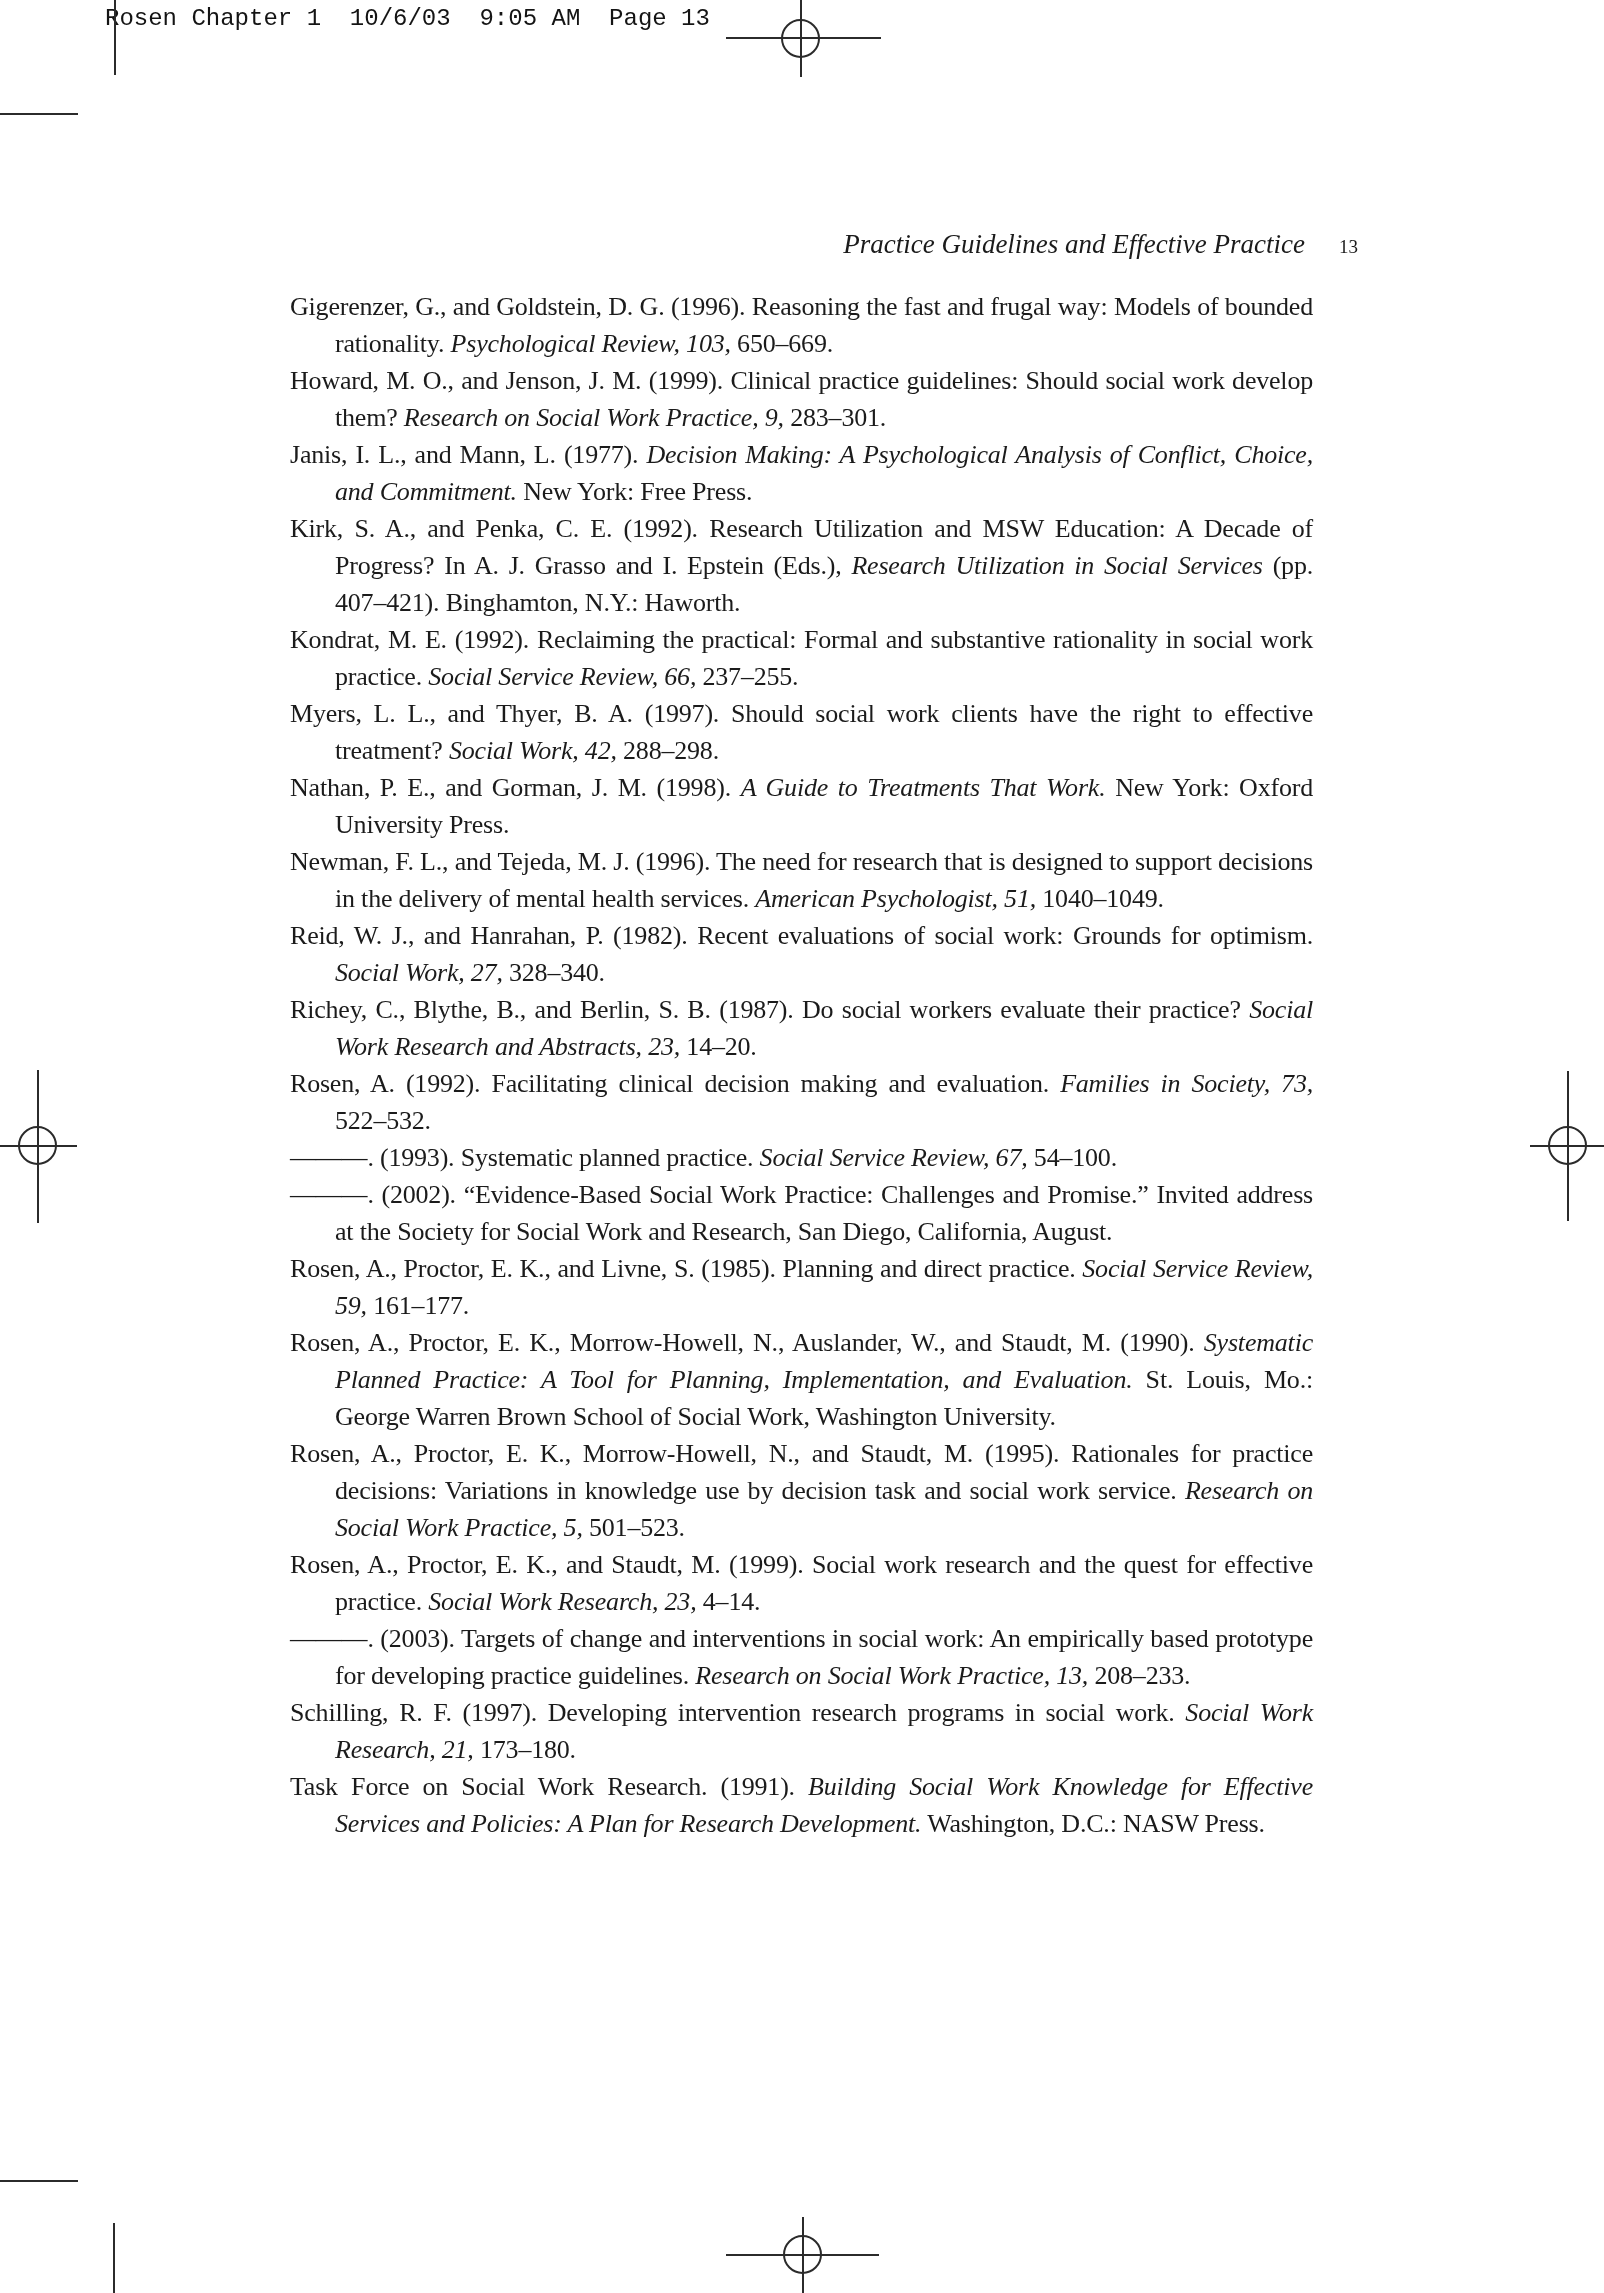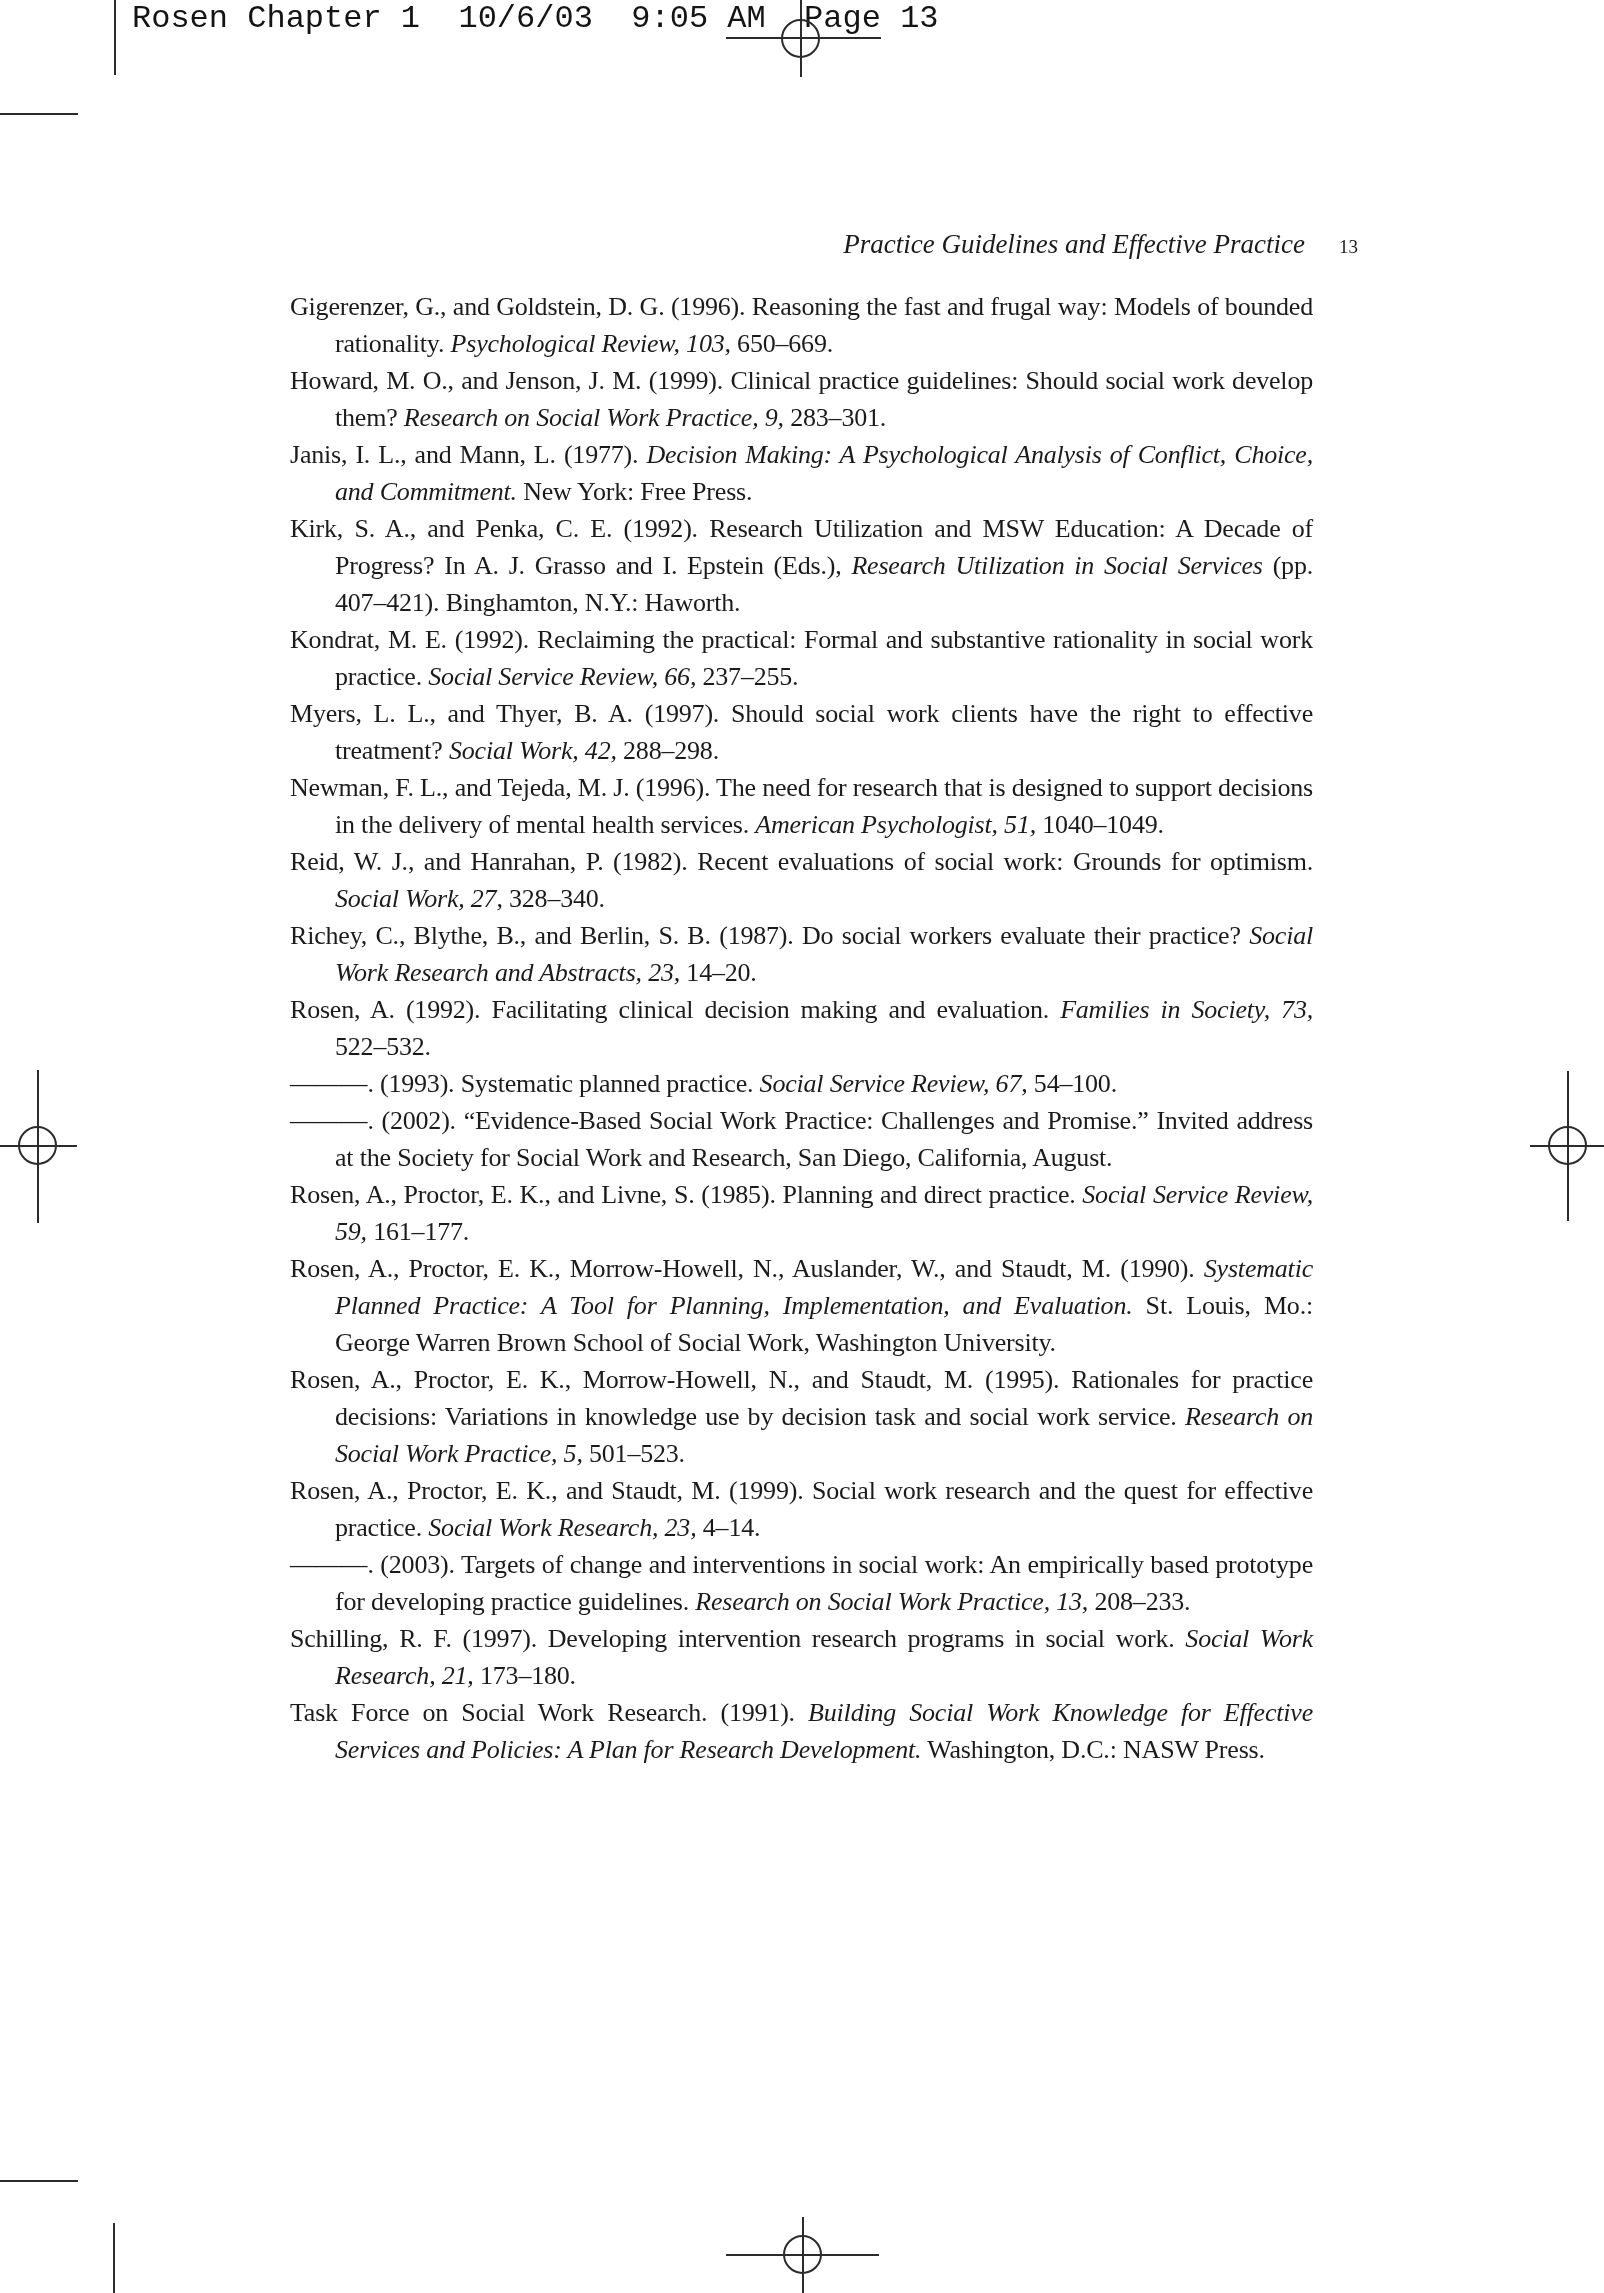--- a/index.html
+++ b/index.html
@@ -8,23 +8,23 @@
     background: #ffffff;
     position: relative;
     overflow: hidden;
     font-family: "Liberation Serif", serif;
     color: #1b1b1b;
   }
 
   
   .slug {
     position: absolute;
-    left: 132px; top: 3.7px;
+    left: 105px; top: 3.7px;
     font-family: "Liberation Mono", monospace;
-    font-size: 32px;
+    font-size: 24px;
     line-height: 30px;
     color: #141414;
     white-space: pre;
   }
 
   
   .mark-line { position: absolute; background: #2b2b2b; }
   .reg-circle {
     position: absolute;
     width: 39px; height: 39px;
@@ -105,20 +105,21 @@
   <span class="rh-title">Practice Guidelines and Effective Practice</span><span class="rh-page">13</span>
 </div>
 
 <div class="refs">
     <p><span>Gigerenzer, G., and Goldstein, D. G. (1996). Reasoning the fast and frugal way: Models of bounded rationality. </span><span class="it">Psychological Review, 103,</span><span> 650–669.</span></p>
     <p><span>Howard, M. O., and Jenson, J. M. (1999). Clinical practice guidelines: Should social work develop them? </span><span class="it">Research on Social Work Practice, 9,</span><span> 283–301.</span></p>
     <p><span>Janis, I. L., and Mann, L. (1977). </span><span class="it">Decision Making: A Psychological Analysis of Conflict, Choice, and Commitment.</span><span> New York: Free Press.</span></p>
     <p><span>Kirk, S. A., and Penka, C. E. (1992). Research Utilization and MSW Education: A Decade of Progress? In A. J. Grasso and I. Epstein (Eds.), </span><span class="it">Research Utilization in Social Services</span><span> (pp. 407–421). Binghamton, N.Y.: Haworth.</span></p>
     <p><span>Kondrat, M. E. (1992). Reclaiming the practical: Formal and substantive rationality in social work practice. </span><span class="it">Social Service Review, 66,</span><span> 237–255.</span></p>
     <p><span>Myers, L. L., and Thyer, B. A. (1997). Should social work clients have the right to effective treatment? </span><span class="it">Social Work, 42,</span><span> 288–298.</span></p>
+    <p><span>Nathan, P. E., and Gorman, J. M. (1998). </span><span class="it">A Guide to Treatments That Work.</span><span> New York: Oxford University Press.</span></p>
     <p><span>Newman, F. L., and Tejeda, M. J. (1996). The need for research that is designed to support decisions in the delivery of mental health services. </span><span class="it">American Psychologist, 51,</span><span> 1040–1049.</span></p>
     <p><span>Reid, W. J., and Hanrahan, P. (1982). Recent evaluations of social work: Grounds for optimism. </span><span class="it">Social Work, 27,</span><span> 328–340.</span></p>
     <p><span>Richey, C., Blythe, B., and Berlin, S. B. (1987). Do social workers evaluate their practice? </span><span class="it">Social Work Research and Abstracts, 23,</span><span> 14–20.</span></p>
     <p><span>Rosen, A. (1992). Facilitating clinical decision making and evaluation. </span><span class="it">Families in Society, 73,</span><span> 522–532.</span></p>
     <p><span>———. (1993). Systematic planned practice. </span><span class="it">Social Service Review, 67,</span><span> 54–100.</span></p>
     <p><span>———. (2002). “Evidence-Based Social Work Practice: Challenges and Promise.” Invited address at the Society for Social Work and Research, San Diego, California, August.</span></p>
     <p><span>Rosen, A., Proctor, E. K., and Livne, S. (1985). Planning and direct practice. </span><span class="it">Social Service Review, 59,</span><span> 161–177.</span></p>
     <p><span>Rosen, A., Proctor, E. K., Morrow-Howell, N., Auslander, W., and Staudt, M. (1990). </span><span class="it">Systematic Planned Practice: A Tool for Planning, Implementation, and Evaluation.</span><span> St. Louis, Mo.: George Warren Brown School of Social Work, Washington University.</span></p>
     <p><span>Rosen, A., Proctor, E. K., Morrow-Howell, N., and Staudt, M. (1995). Rationales for practice decisions: Variations in knowledge use by decision task and social work service. </span><span class="it">Research on Social Work Practice, 5,</span><span> 501–523.</span></p>
     <p><span>Rosen, A., Proctor, E. K., and Staudt, M. (1999). Social work research and the quest for effective practice. </span><span class="it">Social Work Research, 23,</span><span> 4–14.</span></p>

